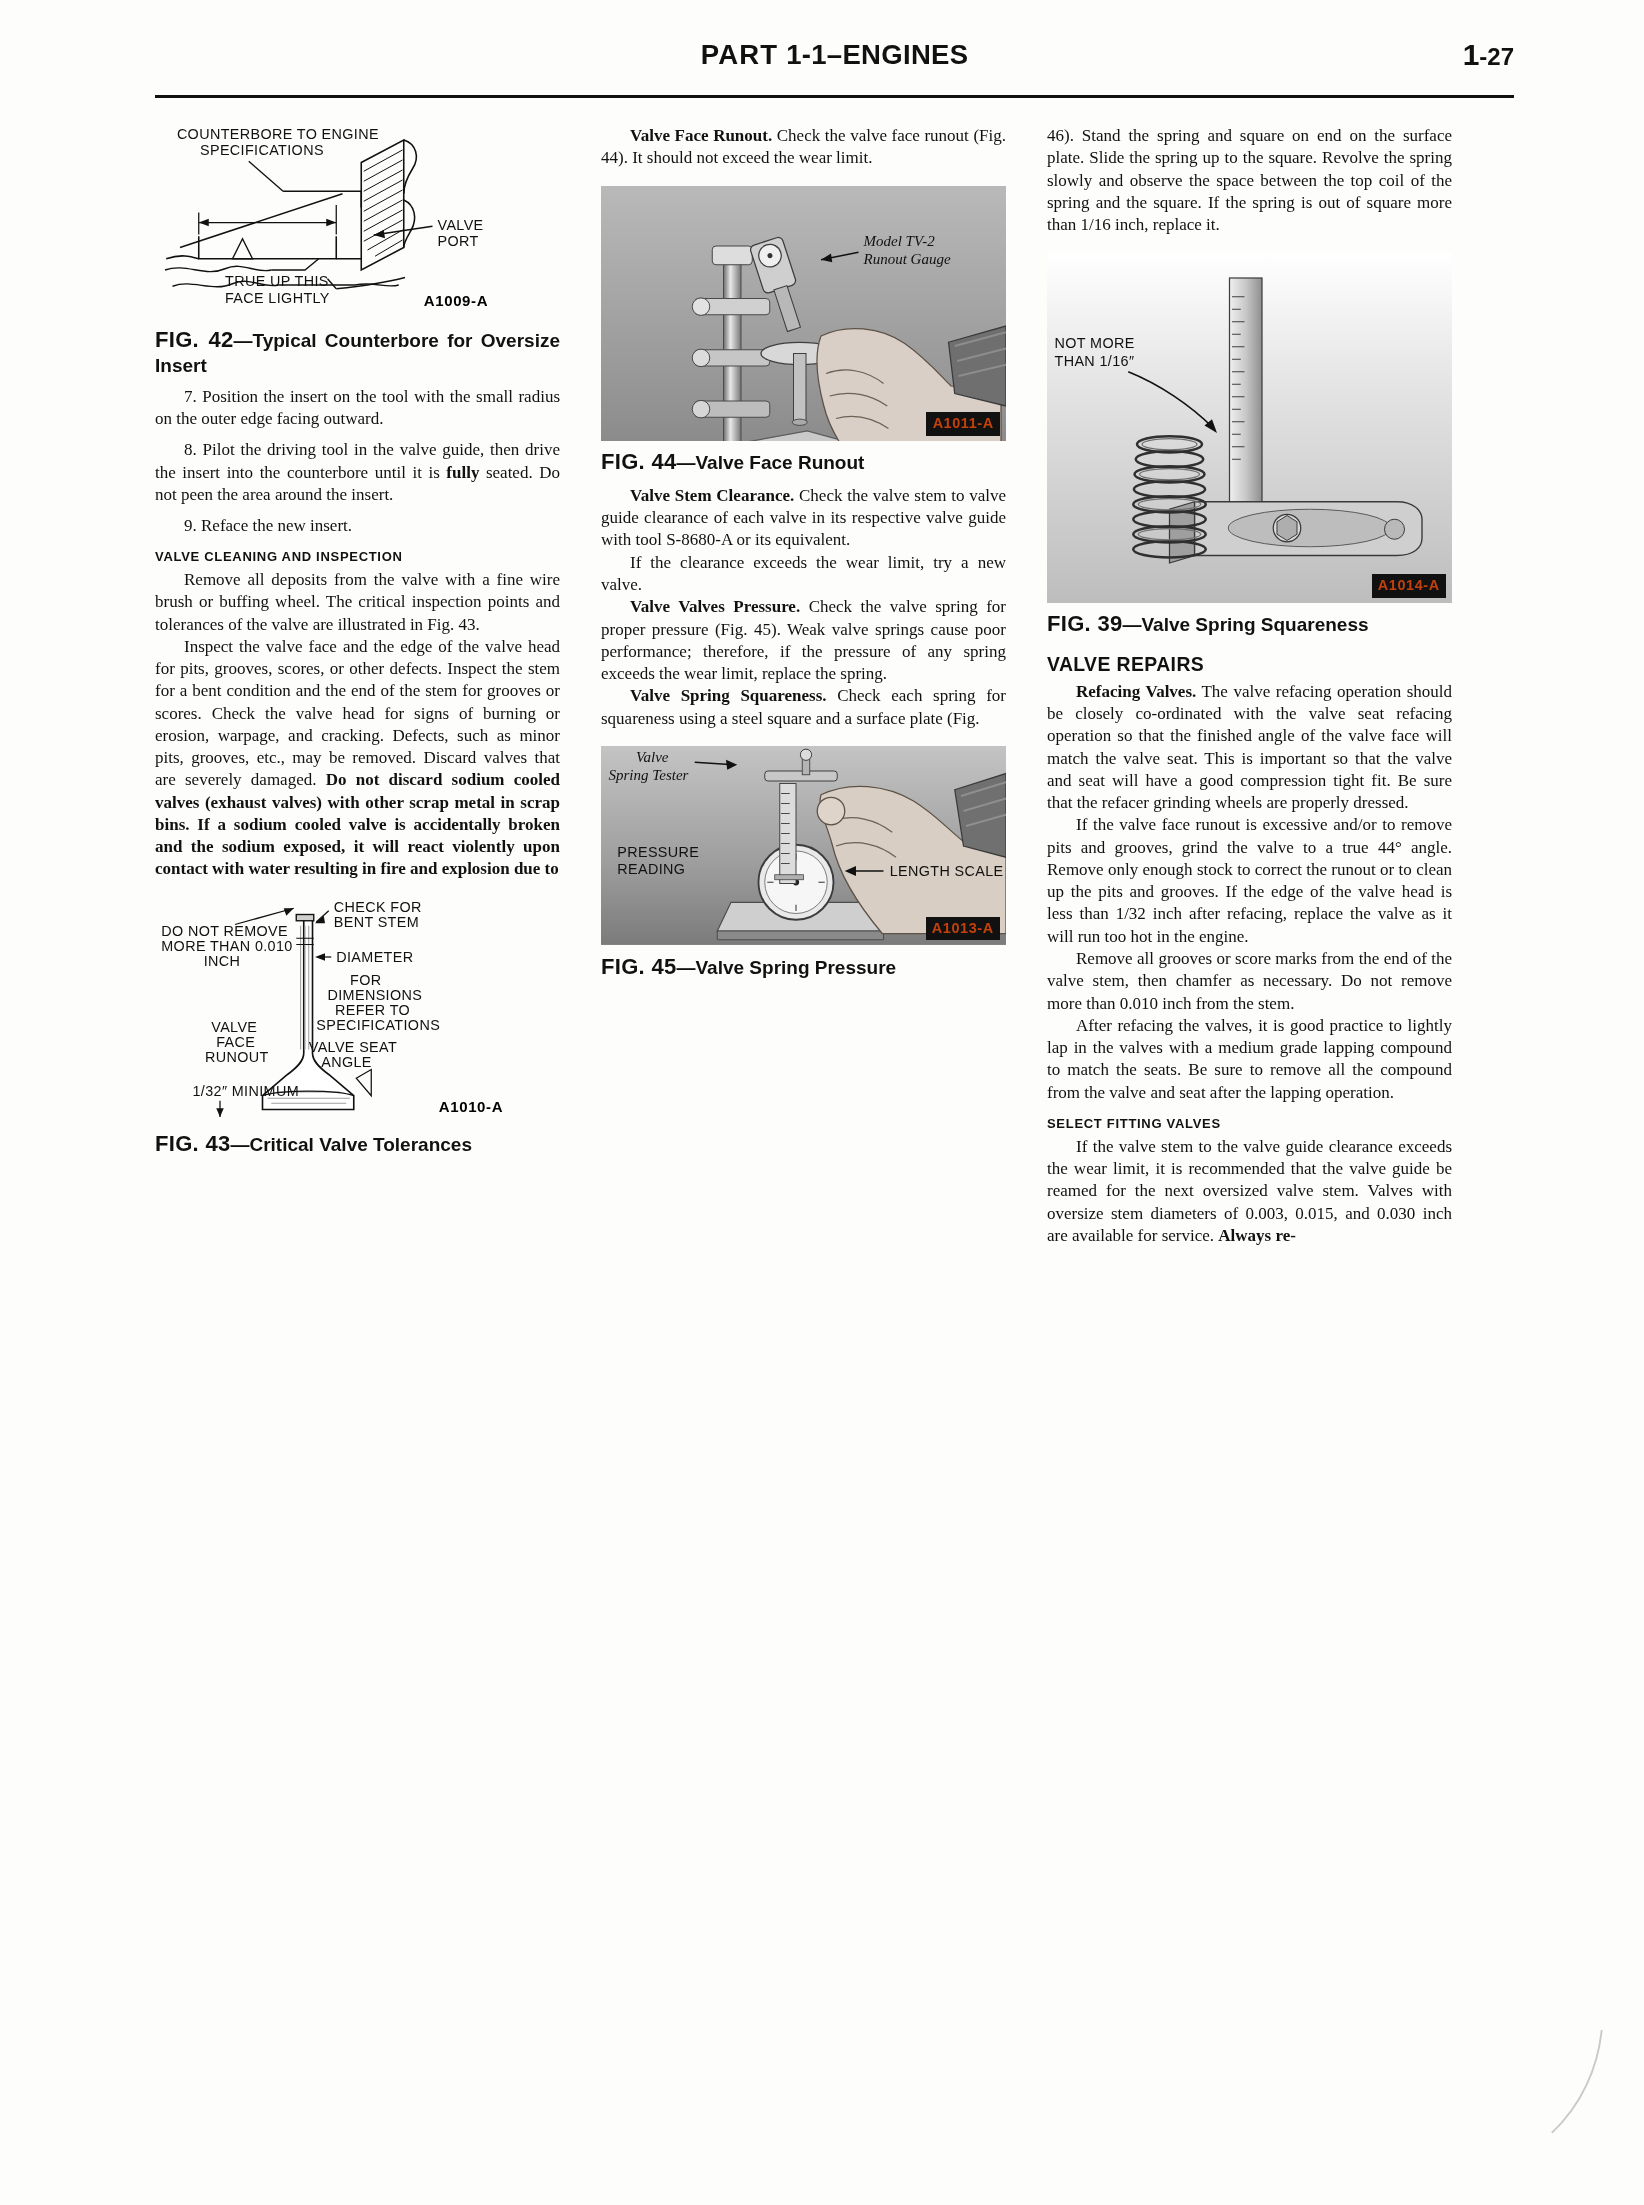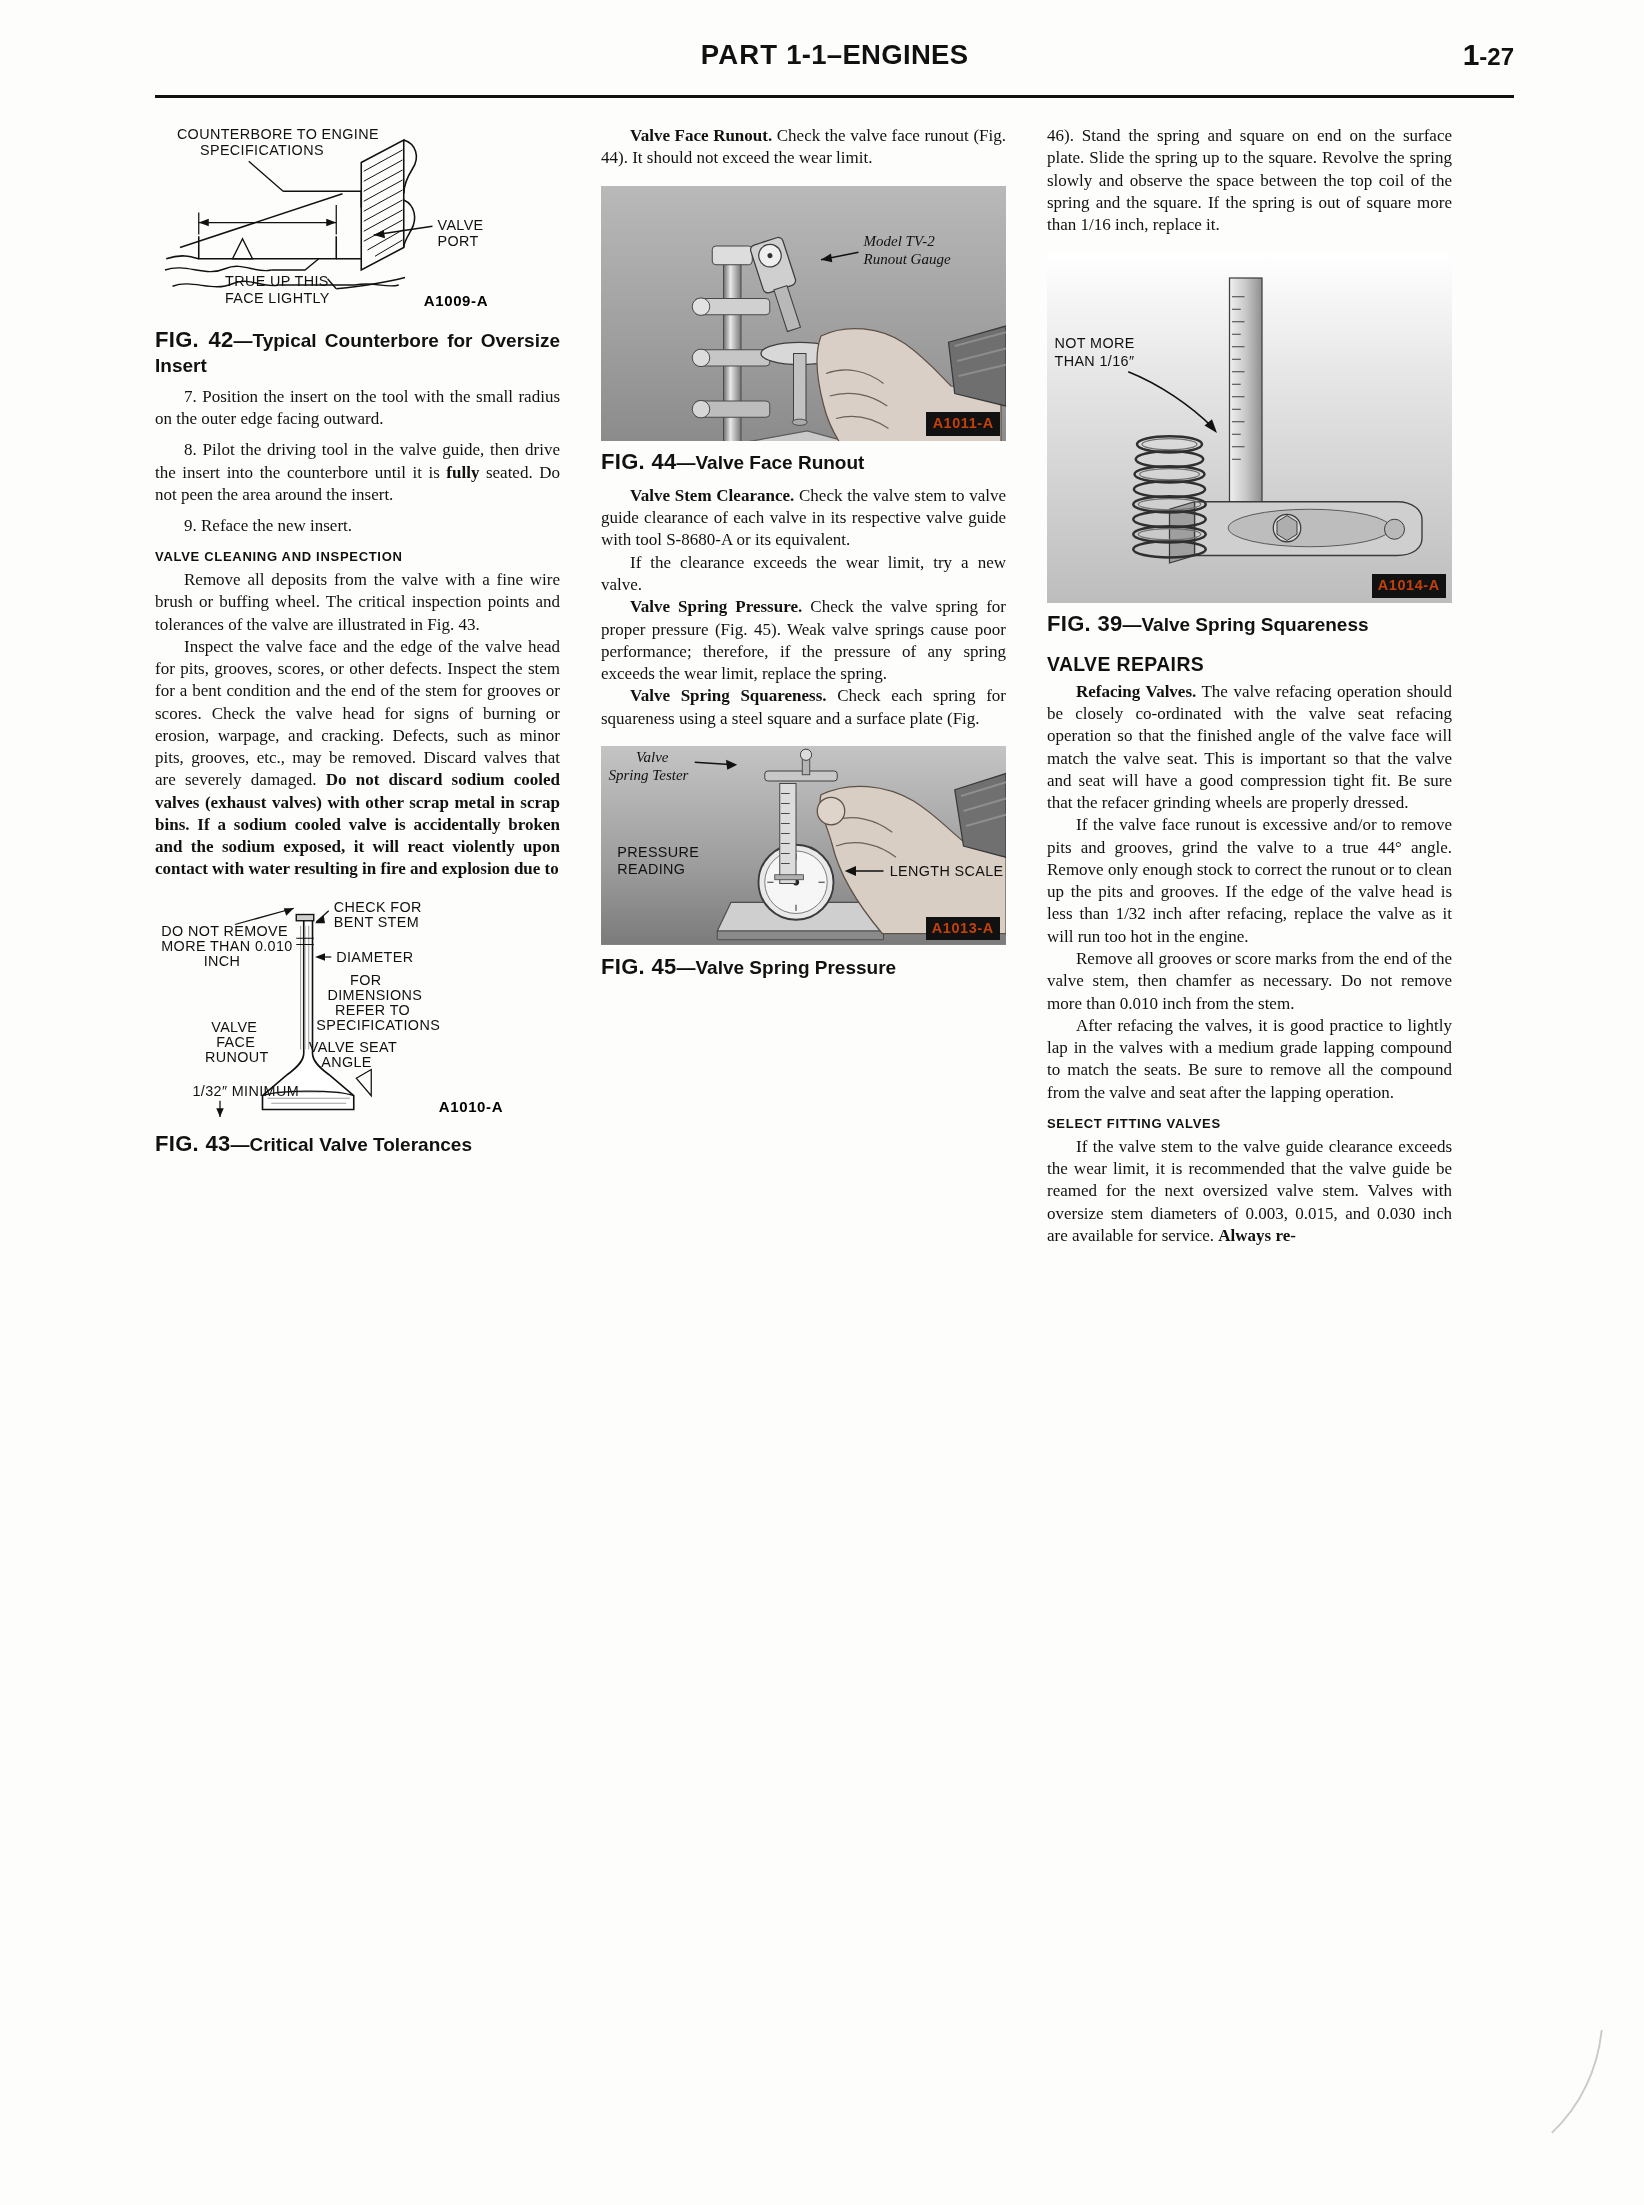--- a/index.html
+++ b/index.html
@@ -394,21 +394,21 @@
         <div class="photo-code">A1011-A</div>
       </div>
     </div>
 
     <div class="figcap">
       <span class="fignum">FIG. 44</span><span>—Valve Face Runout</span>
     </div>
 
     <p><span class="bold">Valve Stem Clearance.</span><span> Check the valve stem to valve guide clearance of each valve in its respective valve guide with tool S-8680-A or its equivalent.</span></p>
     <p>If the clearance exceeds the wear limit, try a new valve.</p>
-    <p><span class="bold">Valve Spring Pressure.</span><span> Check the valve spring for proper pressure (Fig. 45). Weak valve springs cause poor performance; therefore, if the pressure of any spring exceeds the wear limit, replace the spring.</span></p>
+    <p><span class="bold">Valve Valves Pressure.</span><span> Check the valve spring for proper pressure (Fig. 45). Weak valve springs cause poor performance; therefore, if the pressure of any spring exceeds the wear limit, replace the spring.</span></p>
     <p><span class="bold">Valve Spring Squareness.</span><span> Check each spring for squareness using a steel square and a surface plate (Fig.</span></p>
 
     <div class="spacer-m"></div>
 
     <div class="fig">
       <div class="photo" style="height:199px;">
         <svg viewBox="0 0 648 318" xmlns="http://www.w3.org/2000/svg" style="position:absolute;inset:0;font-size:27.5px">
           <rect x="0" y="0" width="648" height="318" fill="#a5a5a5"></rect>
           <defs>
             <linearGradient id="g45" x1="0" y1="0" x2="0" y2="1">

